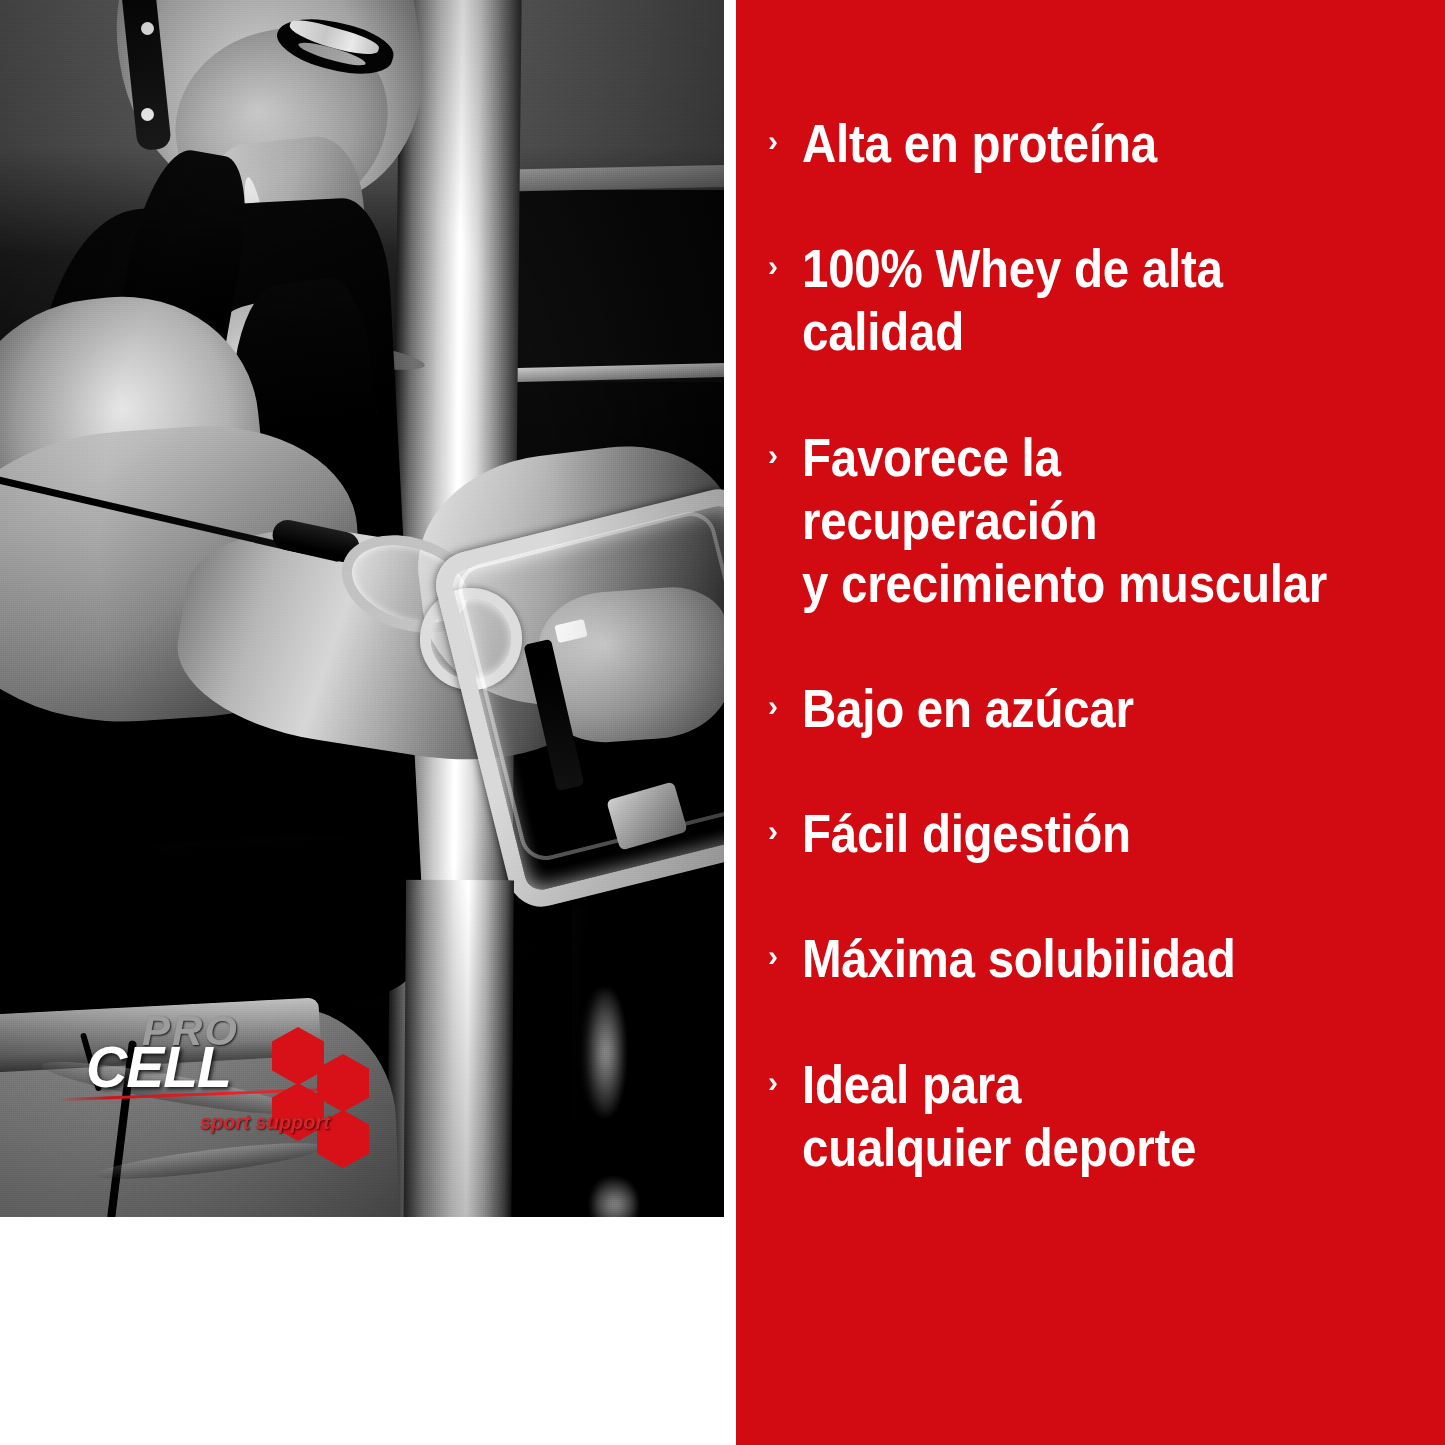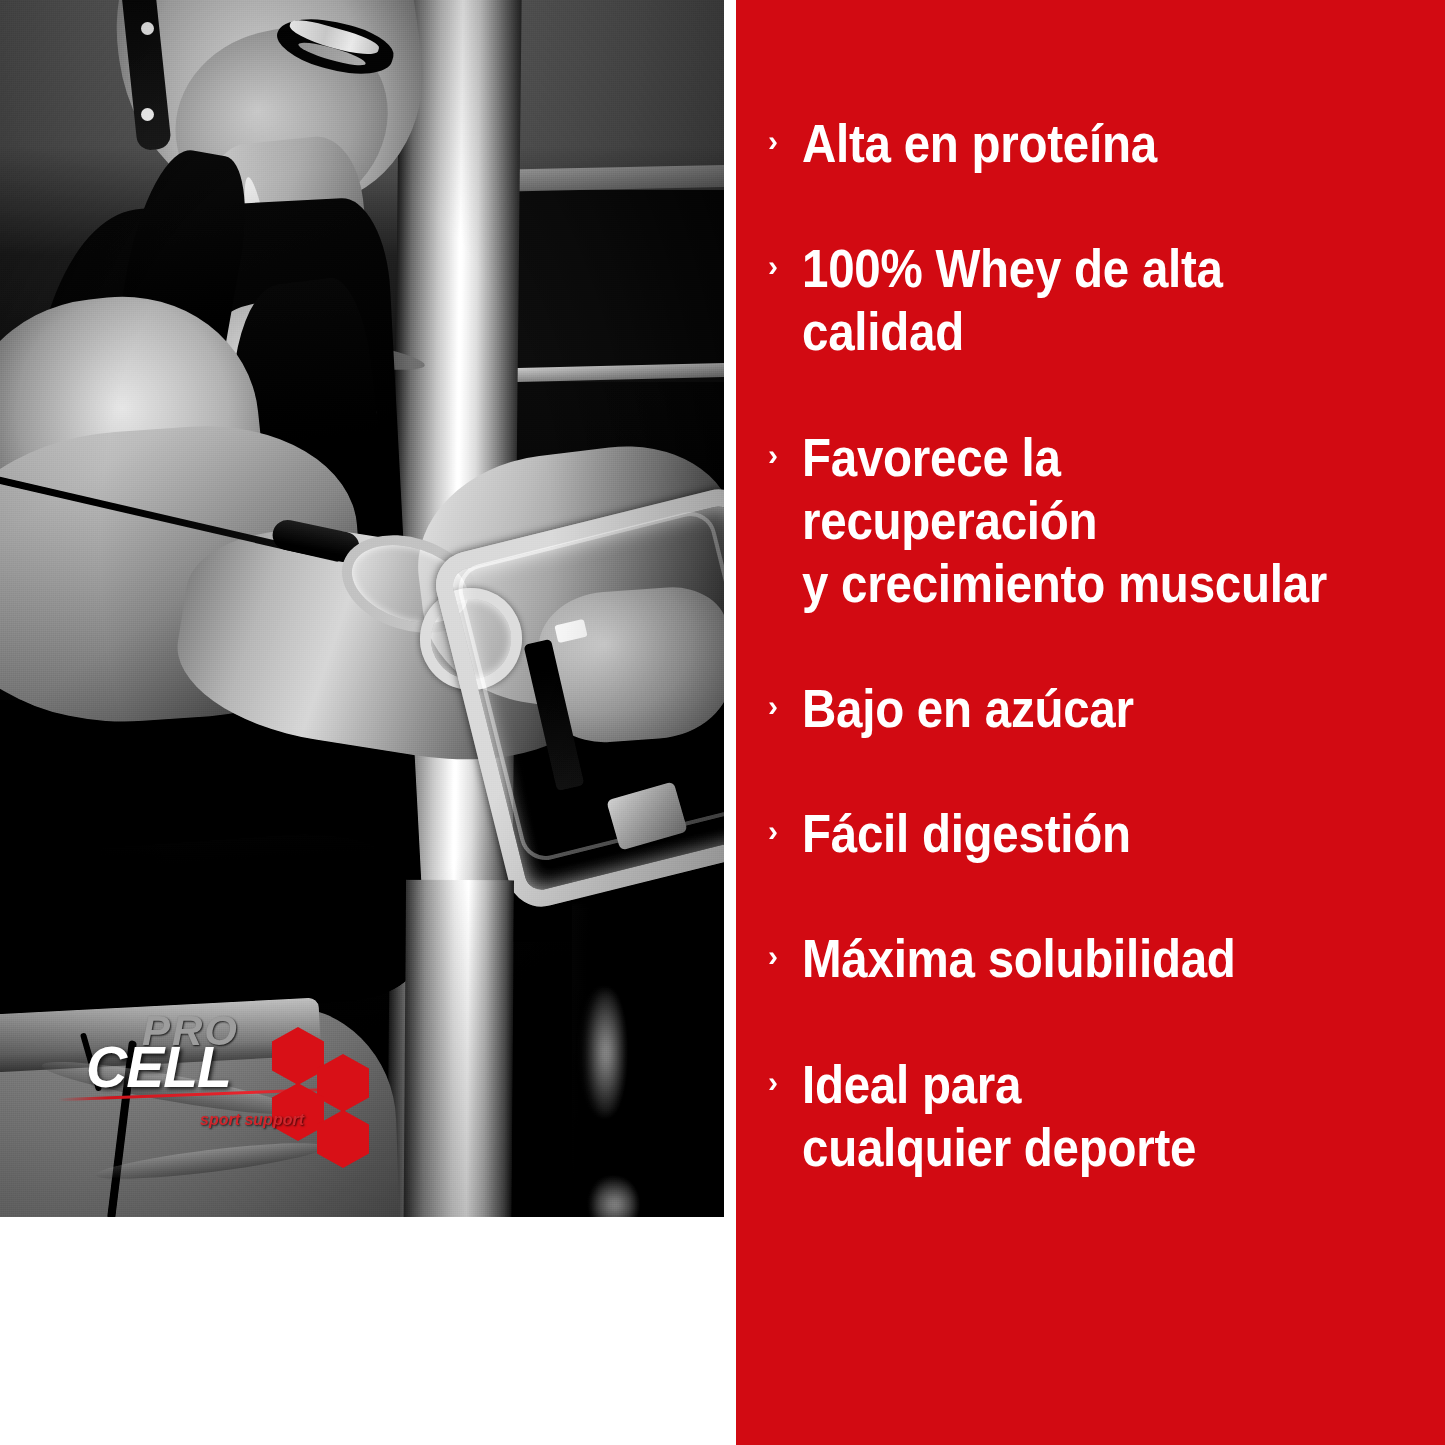--- a/index.html
+++ b/index.html
@@ -468,21 +468,21 @@
     background: linear-gradient(90deg, rgba(205,20,28,0), #cd141c 18%, #e8262e 70%, rgba(205,20,28,.65));
     transform: rotate(-2.2deg);
   }
   .logo-tag {
     position: absolute;
     left: 120px;
     top: 106px;
     font-family: "Liberation Sans", sans-serif;
     font-style: italic;
     font-weight: 700;
-    font-size: 16px;
+    font-size: 20px;
     letter-spacing: 0px;
     color: #d1262c;
     text-shadow: 1px 1px 2px rgba(0,0,0,.7);
   }
   .hexes {
     position: absolute;
     left: 192px;
     top: 22px;
     width: 110px;
     height: 116px;

